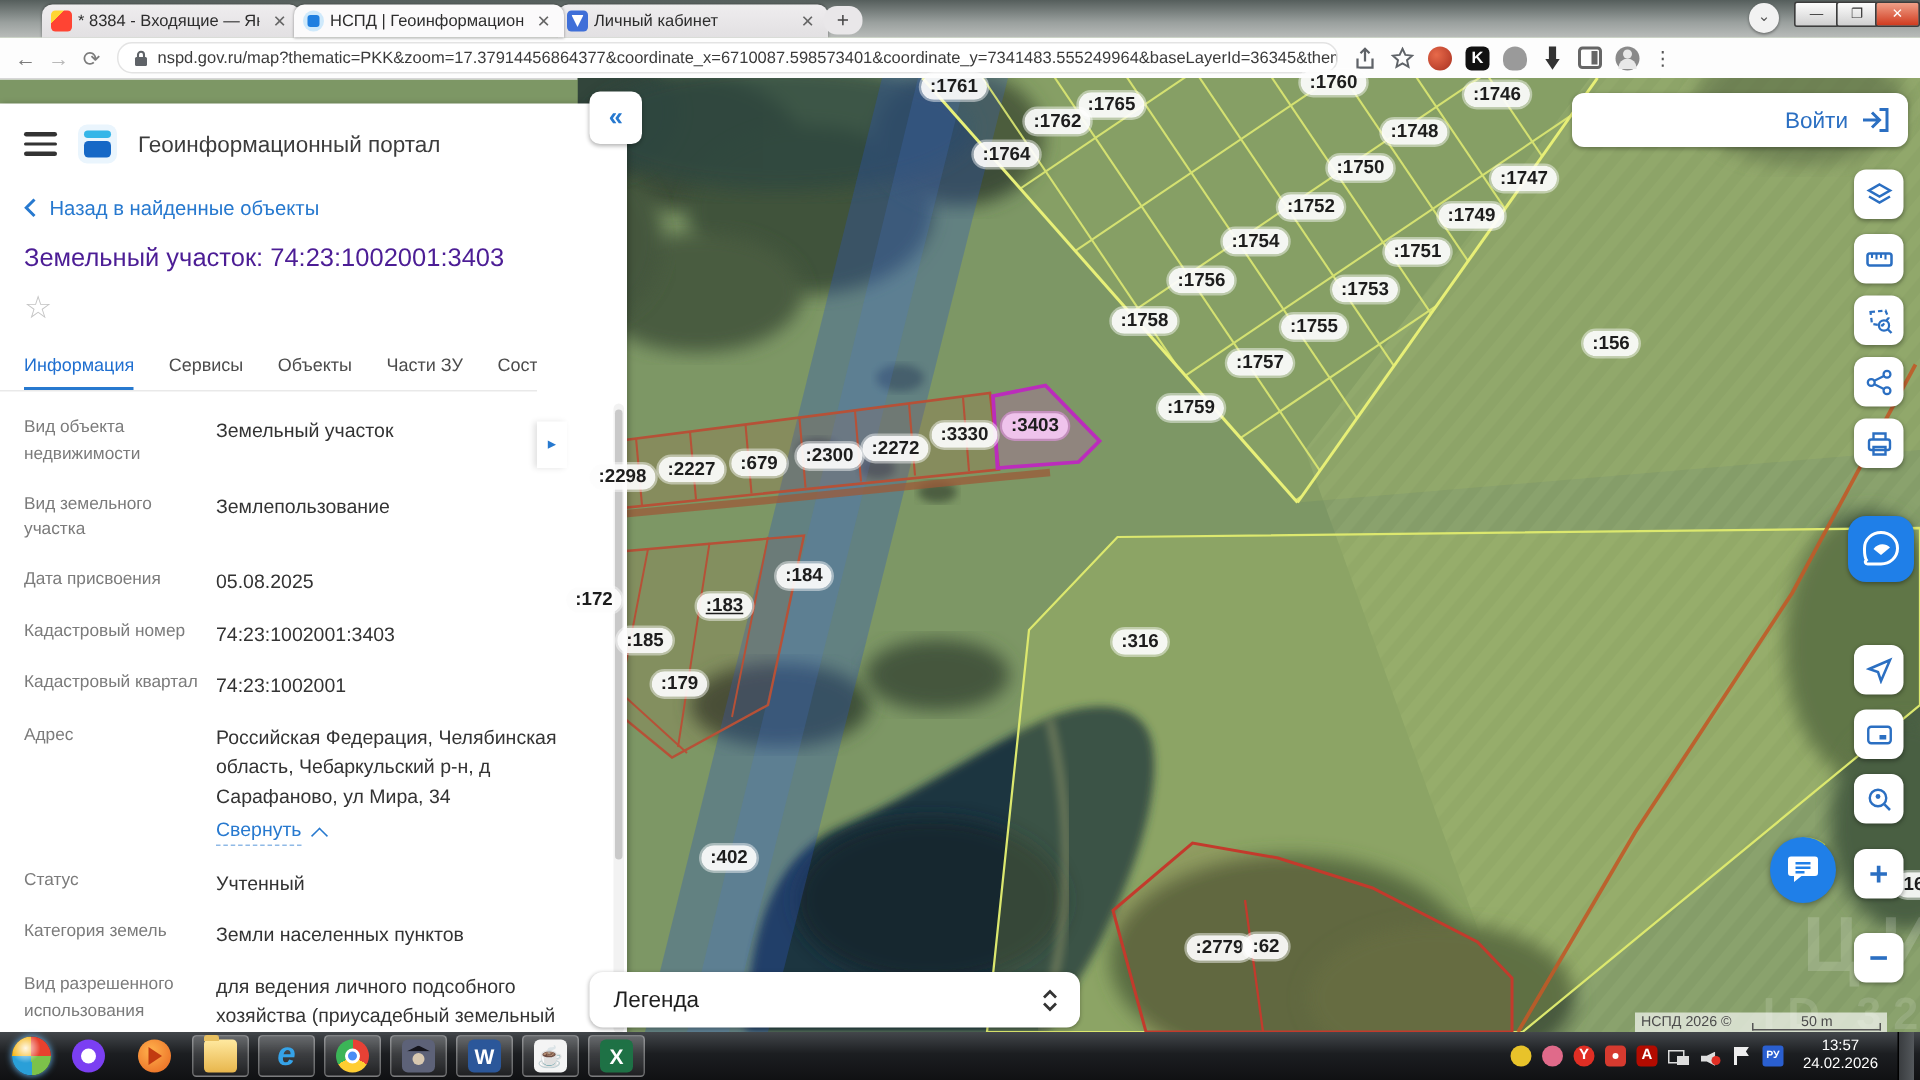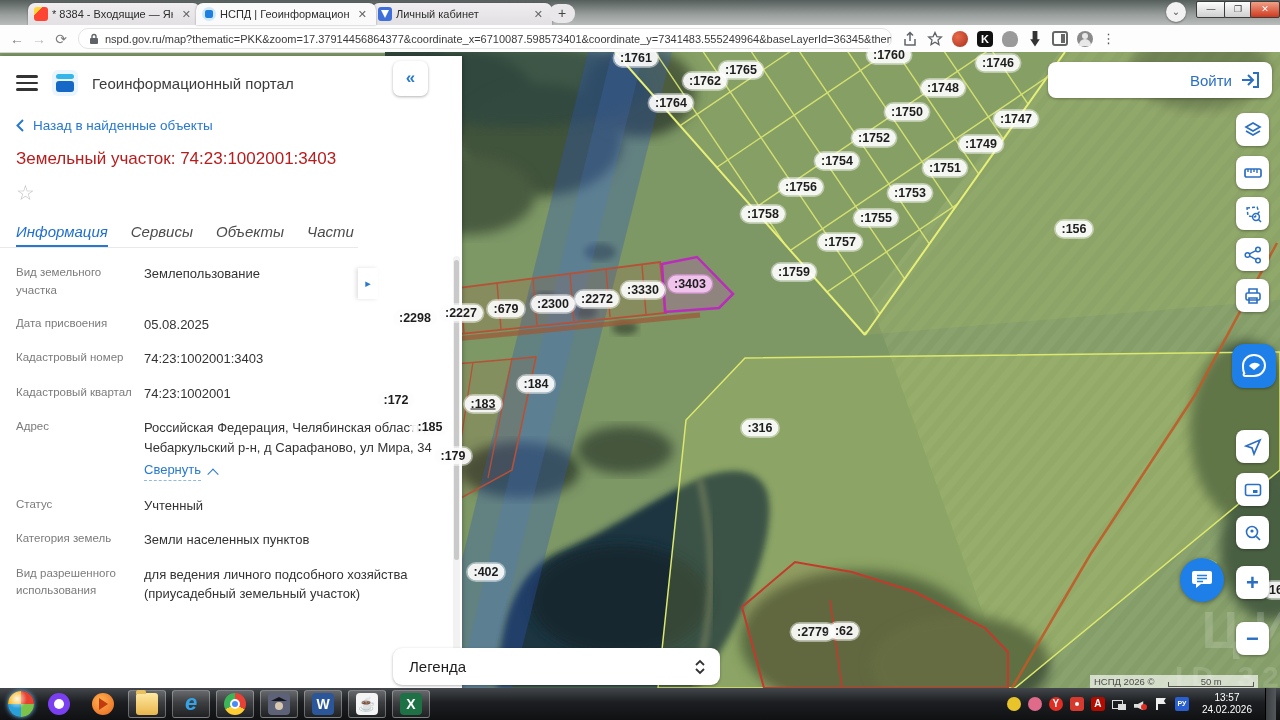--- a/index.html
+++ b/index.html
@@ -42,36 +42,36 @@
     text-align:center;line-height:16px;}
   .ext-mitt{border-radius:50% 50% 40% 40%;background:#9a9a9a;}
   .ext-pin{background:#333;clip-path:polygon(50% 100%,20% 55%,35% 55%,35% 0,65% 0,65% 55%,80% 55%);}
   .ext-box{border:2px solid #666;border-radius:3px;width:12px;height:11px;}
   .ext-box:after{content:"";position:absolute;right:1px;top:1px;width:4px;height:9px;background:#666;}
   .avatar{border-radius:50%;background:#8a8a8a;}
   .avatar:before{content:"";position:absolute;left:5px;top:2px;width:6px;height:6px;border-radius:50%;background:#e8e8e8;}
   .avatar:after{content:"";position:absolute;left:2px;top:8px;width:12px;height:7px;border-radius:6px 6px 0 0;background:#e8e8e8;}
   .dots3{color:#555;font-size:13px;letter-spacing:0;}
   
-  .panel{position:absolute;left:0;top:56px;width:462px;height:636px;background:#fff;
+  .panel{position:absolute;left:0;top:69px;width:418px;height:636px;background:#fff;
     box-shadow:1px 0 4px rgba(0,0,0,.25);overflow:hidden;}
   .p-head{display:flex;align-items:center;padding:14px 16px 6px 16px;gap:14px;}
   .burger{width:22px;height:16px;display:flex;flex-direction:column;justify-content:space-between;}
   .burger i{height:2.6px;background:#333;border-radius:2px;}
   .plogo{width:26px;height:26px;border-radius:6px;background:#eaf5fd;position:relative;overflow:hidden;}
   .plogo:before{content:"";position:absolute;left:4px;top:4px;width:18px;height:5px;border-radius:3px;background:#35b6e8;}
   .plogo:after{content:"";position:absolute;left:4px;top:11px;width:18px;height:11px;border-radius:3px;background:#1668c6;}
   .ptitle{font-size:15px;color:#3c3c3c;}
   .backlink{display:flex;align-items:center;gap:9px;margin:16px 16px 0 16px;
     color:#2779cf;font-size:13.5px;}
-  .obj-title{margin:16px 16px 0 16px;font-size:17px;color:#b91c1c;font-weight:500;}
+  .obj-title{margin:16px 16px 0 16px;font-size:17px;color:#4c1d95;font-weight:500;}
   .star{margin:14px 16px 0 16px;font-size:21px;color:#c4c4c4;line-height:20px;}
   .ptabs{position:relative;margin-top:14px;height:30px;border-bottom:1px solid #e9e9e9;
     display:flex;gap:23px;padding-left:16px;width:342px;overflow:hidden;white-space:nowrap;}
-  .ptab{font-size:15px;color:#4c4c4c;padding-top:6px;flex:none;font-style:italic;}
+  .ptab{font-size:12px;color:#4c4c4c;padding-top:6px;flex:none;}
   .ptab.act{color:#1f6fd0;border-bottom:2.5px solid #2779cf;padding-bottom:3px;}
   .ptab-more{position:absolute;left:356px;top:286px;width:20px;height:30px;background:#fff;
     box-shadow:-2px 0 4px rgba(0,0,0,.12);color:#2779cf;font-size:11px;text-align:center;line-height:30px;}
   .fields{padding:16px 16px 0 16px;}
   .f-row{display:flex;margin-bottom:15px;}
   .f-lab{width:120px;flex:none;font-size:11.5px;color:#7b7b7b;line-height:1.55;padding-right:8px;}
   .f-val{flex:1;font-size:13px;color:#333;line-height:1.5;}
   .f-link{color:#2779cf;font-size:13px;border-bottom:1px dashed #8fb9e6;display:inline-block;margin-top:3px;}
   .chev-up{display:inline-block;width:7px;height:7px;border-left:1.8px solid #2779cf;
     border-top:1.8px solid #2779cf;transform:rotate(45deg) translate(3px,3px);margin-left:8px;}
@@ -497,20 +497,24 @@
     <div class="ptabs">
       <span class="ptab act">Информация</span>
       <span class="ptab">Сервисы</span>
       <span class="ptab">Объекты</span>
       <span class="ptab">Части ЗУ</span>
       <span class="ptab">Состав</span>
     </div>
     <div class="ptab-more" style="position:absolute;left:358px;top:212px;width:20px;height:31px;">▸</div>
     <div class="fields">
         <div class="f-row">
+          <div class="f-lab">Вид объекта недвижимости</div>
+          <div class="f-val">Земельный участок</div>
+        </div>
+        <div class="f-row">
           <div class="f-lab">Вид земельного участка</div>
           <div class="f-val">Землепользование</div>
         </div>
         <div class="f-row">
           <div class="f-lab">Дата присвоения</div>
           <div class="f-val">05.08.2025</div>
         </div>
         <div class="f-row">
           <div class="f-lab">Кадастровый номер</div>
           <div class="f-val">74:23:1002001:3403</div>

